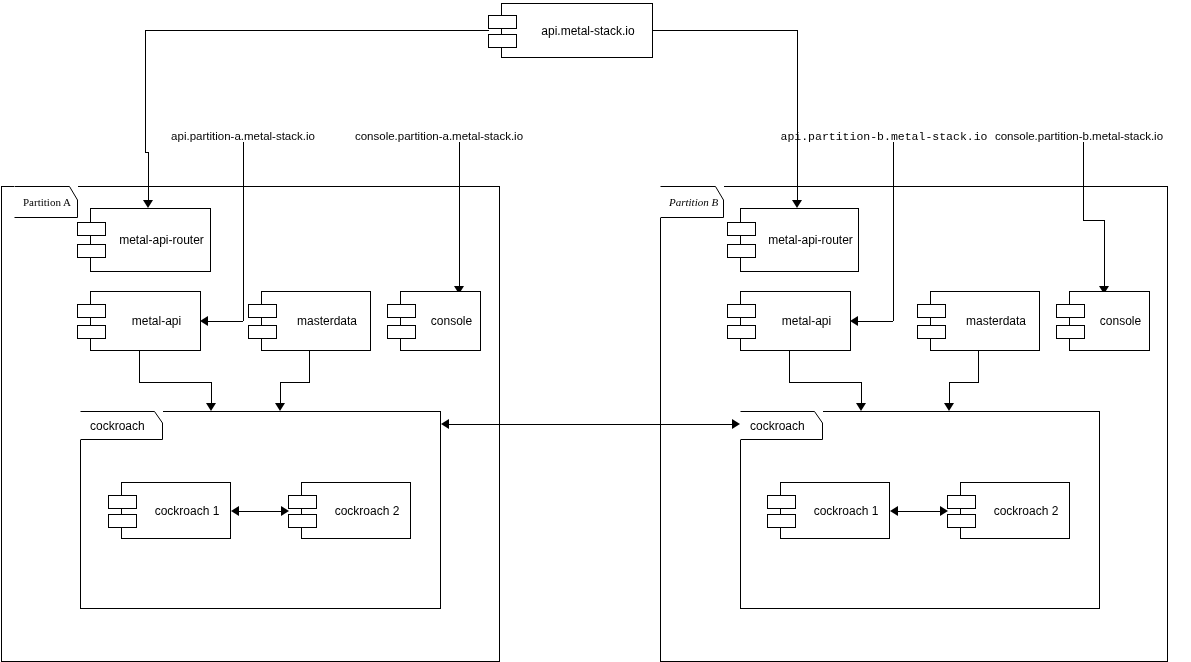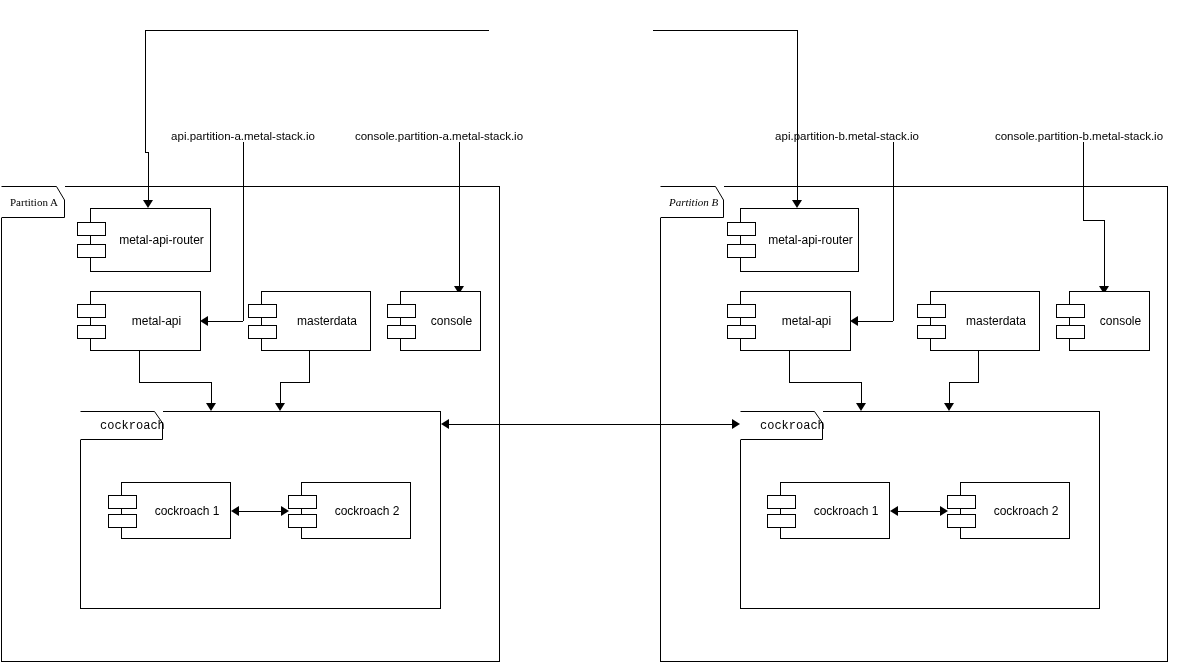--- a/index.html
+++ b/index.html
@@ -9,22 +9,22 @@
   
   .node{position:absolute;border:1px solid #000;background:transparent;box-sizing:border-box;}
   .node-tab{position:absolute;box-sizing:border-box;background:#fff;}
   .node-tab .tabline{position:absolute;left:0;top:0;width:100%;height:100%;}
   .node-tab span{position:absolute;left:9px;top:50%;transform:translateY(-50%);
                  font-family:"Liberation Serif",serif;font-size:11px;color:#000;white-space:nowrap;}
 
   
   .container-box{position:absolute;border:1px solid #000;background:transparent;box-sizing:border-box;}
   .container-tab{position:absolute;box-sizing:border-box;background:#fff;}
-  .container-tab span{position:absolute;left:20px;top:50%;transform:translateY(-50%);
-                      font-family:Liberation Mono, monospace;font-size:12px;color:#000;white-space:nowrap;}
+  .container-tab span{position:absolute;left:10px;top:50%;transform:translateY(-50%);
+                      font-family:Liberation Sans, sans-serif;font-size:12px;color:#000;white-space:nowrap;}
 
   
   .component{position:absolute;box-sizing:border-box;}
   .component .body{position:absolute;left:13px;top:0;right:0;bottom:0;
                    border:1px solid #000;background:#fff;box-sizing:border-box;}
   .component .lbl{position:absolute;left:13px;top:0;right:0;bottom:0;
                   display:flex;align-items:center;justify-content:center;
                   font-size:12px;color:#000;padding-left:22px;box-sizing:border-box;
                   white-space:nowrap;}
   .component .jack{position:absolute;left:0;width:29px;height:14px;
@@ -48,54 +48,60 @@
 
   
   .dnslabel{position:absolute;font-size:11.5px;color:#000;white-space:nowrap;
             transform:translateX(-50%);}
 </style>
 </head>
 <body>
 
 <div id="canvas">
 
+  <div class="component" style="left:488px;top:3px;width:165px;height:55px;">
+    <div class="body"></div>
+    <div class="jack j1"></div>
+    <div class="jack j2"></div>
+    <div class="lbl">api.metal-stack.io</div>
+  </div>
 
   <div class="ln lnh" style="left:145px;top:30px;width:344px;"></div>
   <div class="ln lnv" style="left:145px;top:30px;height:122px;"></div>
   <div class="ln lnh" style="left:145px;top:152px;width:3px;"></div>
   <div class="ln lnv" style="left:148px;top:152px;height:50px;"></div>
   <div class="arrow-d" style="left:143px;top:200px;"></div>
 
   <div class="ln lnh" style="left:653px;top:30px;width:145px;"></div>
   <div class="ln lnv" style="left:797px;top:30px;height:172px;"></div>
   <div class="arrow-d" style="left:792px;top:200px;"></div>
 
   <div class="dnslabel" style="left:243px;top:130px;">api.partition-a.metal-stack.io</div>
   <div class="dnslabel" style="left:439px;top:130px;">console.partition-a.metal-stack.io</div>
-  <div class="dnslabel" style="left:847px;top:130px;">api.partition-b.metal-stack.io</div>
+  <div class="dnslabel" style="left:884px;top:130px;font-family:Liberation Mono, monospace;">api.partition-b.metal-stack.io</div>
   <div class="dnslabel" style="left:1079px;top:130px;">console.partition-b.metal-stack.io</div>
 
   <div class="ln lnv" style="left:243px;top:142px;height:179px;"></div>
   <div class="ln lnh" style="left:208px;top:321px;width:35px;"></div>
   <div class="arrow-l" style="left:200px;top:316px;"></div>
 
   <div class="ln lnv" style="left:459px;top:142px;height:146px;"></div>
   <div class="arrow-d" style="left:454px;top:286px;"></div>
 
   <div class="ln lnv" style="left:893px;top:142px;height:179px;"></div>
   <div class="ln lnh" style="left:858px;top:321px;width:35px;"></div>
   <div class="arrow-l" style="left:850px;top:316px;"></div>
 
   <div class="ln lnv" style="left:1083px;top:142px;height:78px;"></div>
   <div class="ln lnh" style="left:1083px;top:220px;width:22px;"></div>
   <div class="ln lnv" style="left:1104px;top:220px;height:68px;"></div>
   <div class="arrow-d" style="left:1099px;top:286px;"></div>
 
   <div class="node" style="left:1px;top:186px;width:499px;height:476px;"></div>
-  <div class="node-tab" style="left:1px;top:186px;width:64px;height:32px;">
+  <div class="node-tab" style="left:14px;top:186px;width:64px;height:32px;">
     <svg class="tabline" viewBox="0 0 64 32" preserveAspectRatio="none">
       <path d="M0.5,0.5 L55.5,0.5 L63.5,14 L63.5,31.5 L0.5,31.5" fill="#ffffff" stroke="#000000" stroke-width="1" vector-effect="non-scaling-stroke"></path>
     </svg>
     <span>Partition A</span>
   </div>
 
   <div class="component" style="left:77px;top:208px;width:134px;height:64px;">
     <div class="body"></div>
     <div class="jack j1"></div>
     <div class="jack j2"></div>

